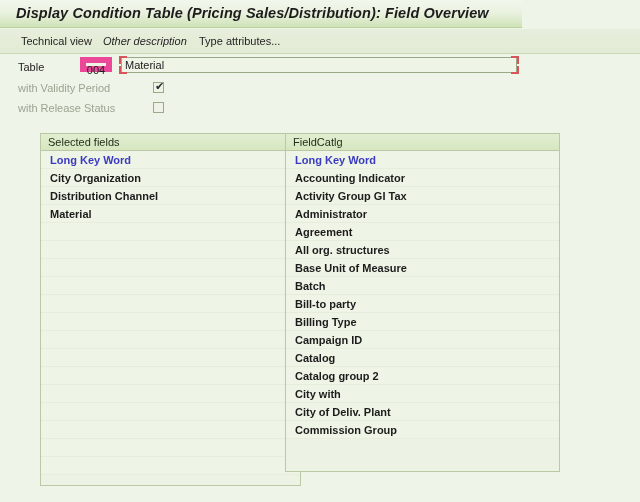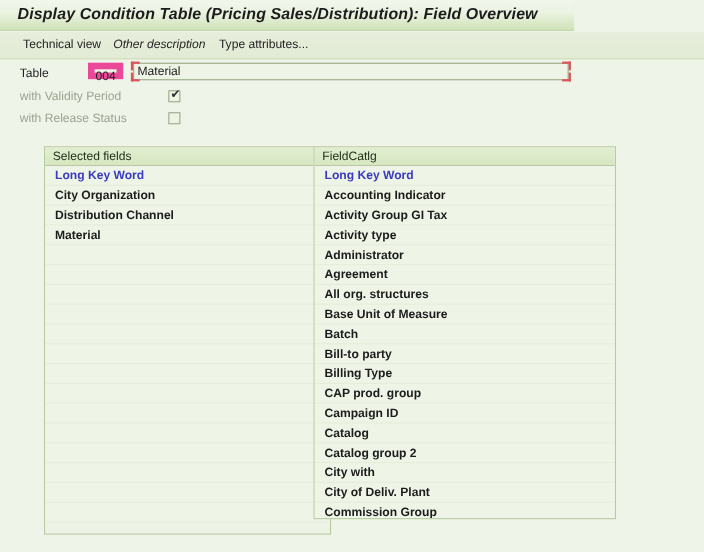--- a/index.html
+++ b/index.html
@@ -254,29 +254,27 @@
       <div class="row empty">&nbsp;</div>
     </div>
 </div>
 
 <div class="panel" id="panel-catalog">
   <div class="panel-header">FieldCatlg</div>
   <div class="panel-body" id="catalog-body">
       <div class="row colhead">Long Key Word</div>
       <div class="row">Accounting Indicator</div>
       <div class="row">Activity Group GI Tax</div>
-      <div class="row">Activity type</div>
       <div class="row">Administrator</div>
       <div class="row">Agreement</div>
       <div class="row">All org. structures</div>
       <div class="row">Base Unit of Measure</div>
       <div class="row">Batch</div>
       <div class="row">Bill-to party</div>
       <div class="row">Billing Type</div>
-      <div class="row">CAP prod. group</div>
       <div class="row">Campaign ID</div>
       <div class="row">Catalog</div>
       <div class="row">Catalog group 2</div>
       <div class="row">City with</div>
       <div class="row">City of Deliv. Plant</div>
       <div class="row">Commission Group</div>
     </div>
 </div>
 
 </body></html>

